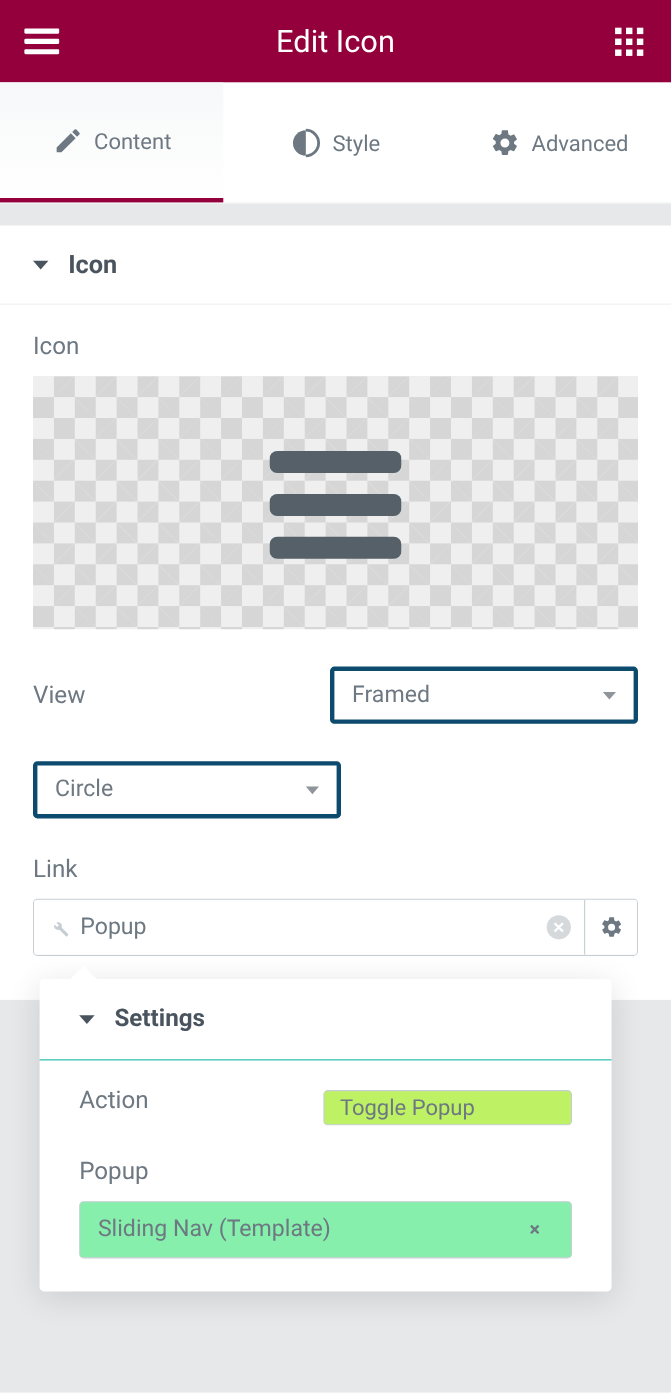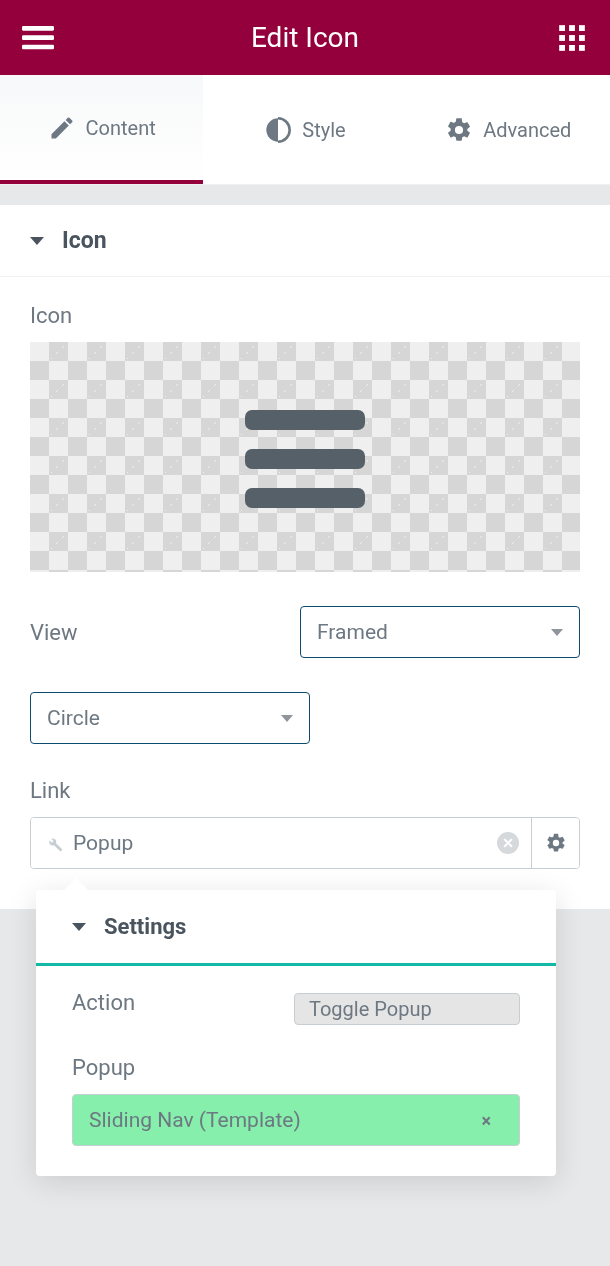--- a/index.html
+++ b/index.html
@@ -107,21 +107,21 @@
   .row {
     display: flex;
     align-items: center;
     justify-content: space-between;
     margin-bottom: 34px;
   }
   .row .field-label { margin-bottom: 0; flex: 1; }
   .select {
     width: 280px;
     height: 52px;
-    border: 1px solid #0c4a6e;
+    border: 4px solid #0c4a6e;
     border-radius: 4px;
     display: flex;
     align-items: center;
     justify-content: space-between;
     padding: 0 16px;
     font-size: 21px;
     color: #6d7882;
     background: #fff;
   }
   .select .caret-sm {
@@ -178,21 +178,21 @@
     top:-12px;
     left:28px;
     border-left:12px solid transparent;
     border-right:12px solid transparent;
     border-bottom:12px solid #fff;
   }
   .pop-header {
     display: flex;
     align-items: center;
     padding: 24px 36px;
-    border-bottom: 3px solid #14b8a6;
+    border-bottom: 1px solid #14b8a6;
     gap: 18px;
   }
   .pop-header .caret {
     border-left: 7px solid transparent;
     border-right: 7px solid transparent;
     border-top: 8px solid #4a545e;
   }
   .pop-title {
     font-size: 22px;
     font-weight: 700;
@@ -212,21 +212,21 @@
     width: 226px;
     height: 32px;
     border: 1px solid #c6ced3;
     border-radius: 4px;
     display: flex;
     align-items: center;
     justify-content: space-between;
     padding: 0 14px;
     font-size: 20px;
     color: #6d7882;
-    background:#e5e5e5;
+    background:#bef264;
   }
   .full-select {
     width: 100%;
     height: 52px;
     border: 1px solid #c6ced3;
     border-radius: 4px;
     display: flex;
     align-items: center;
     justify-content: space-between;
     padding: 16px 16px;

